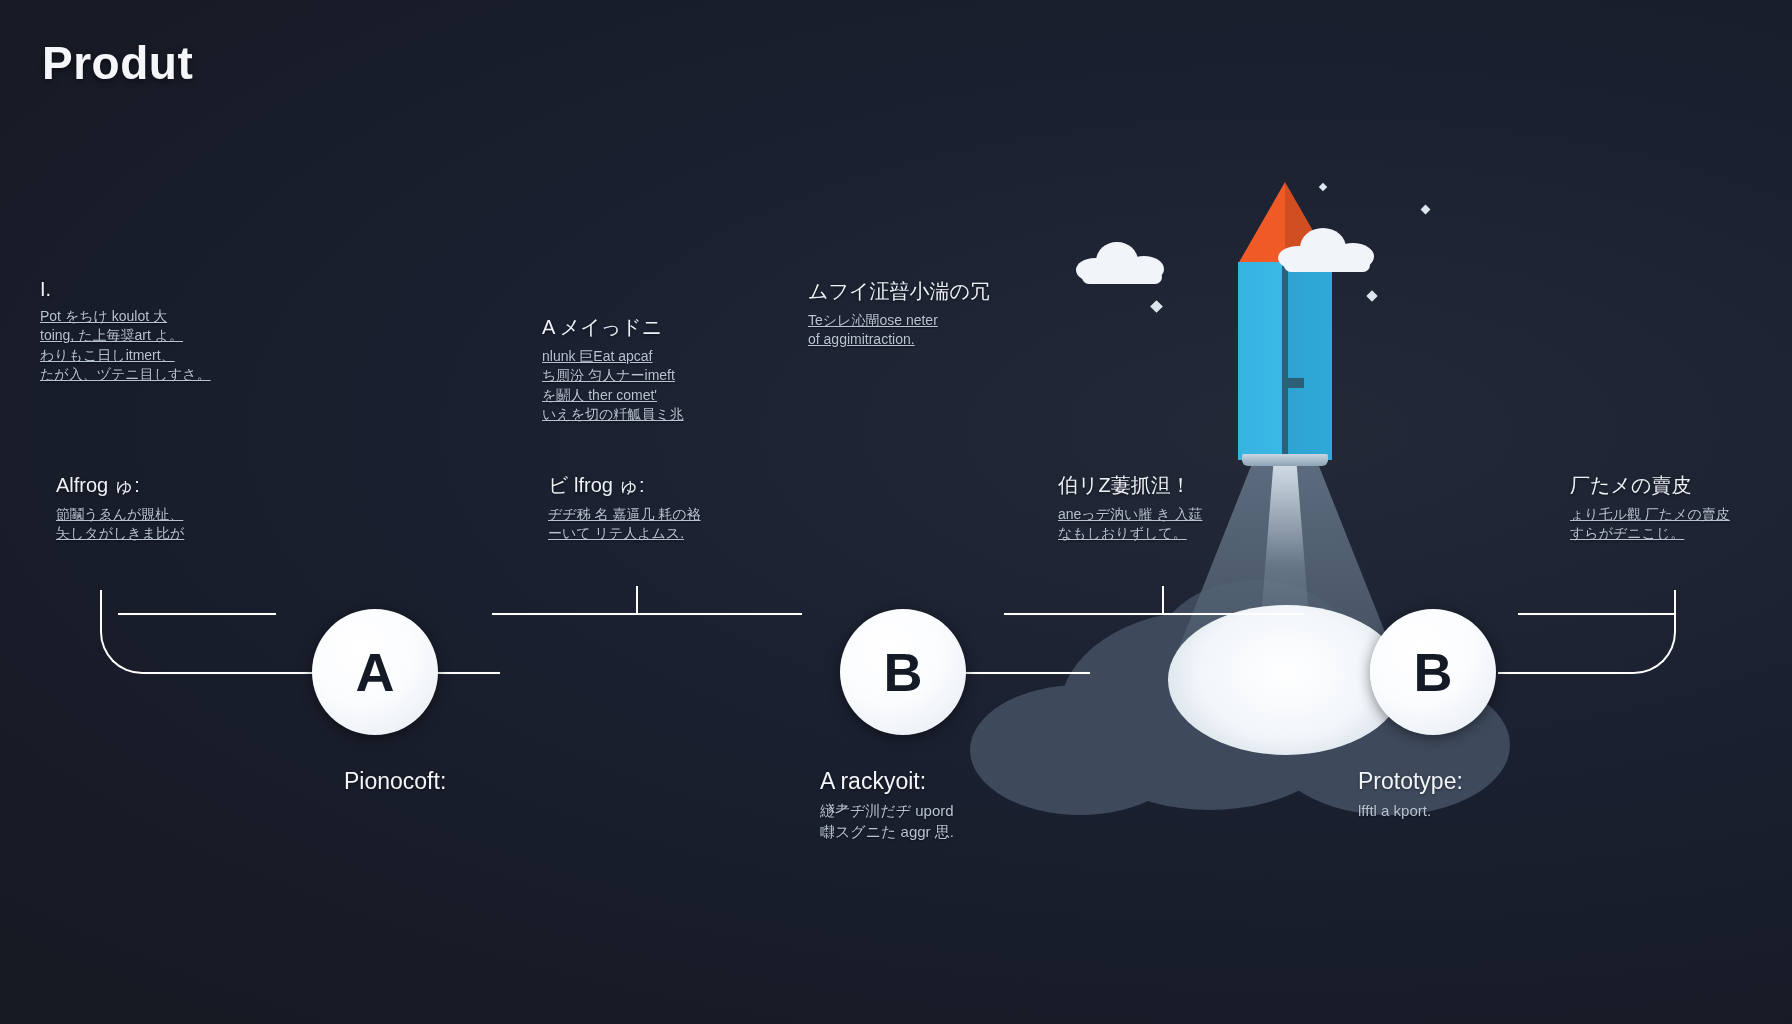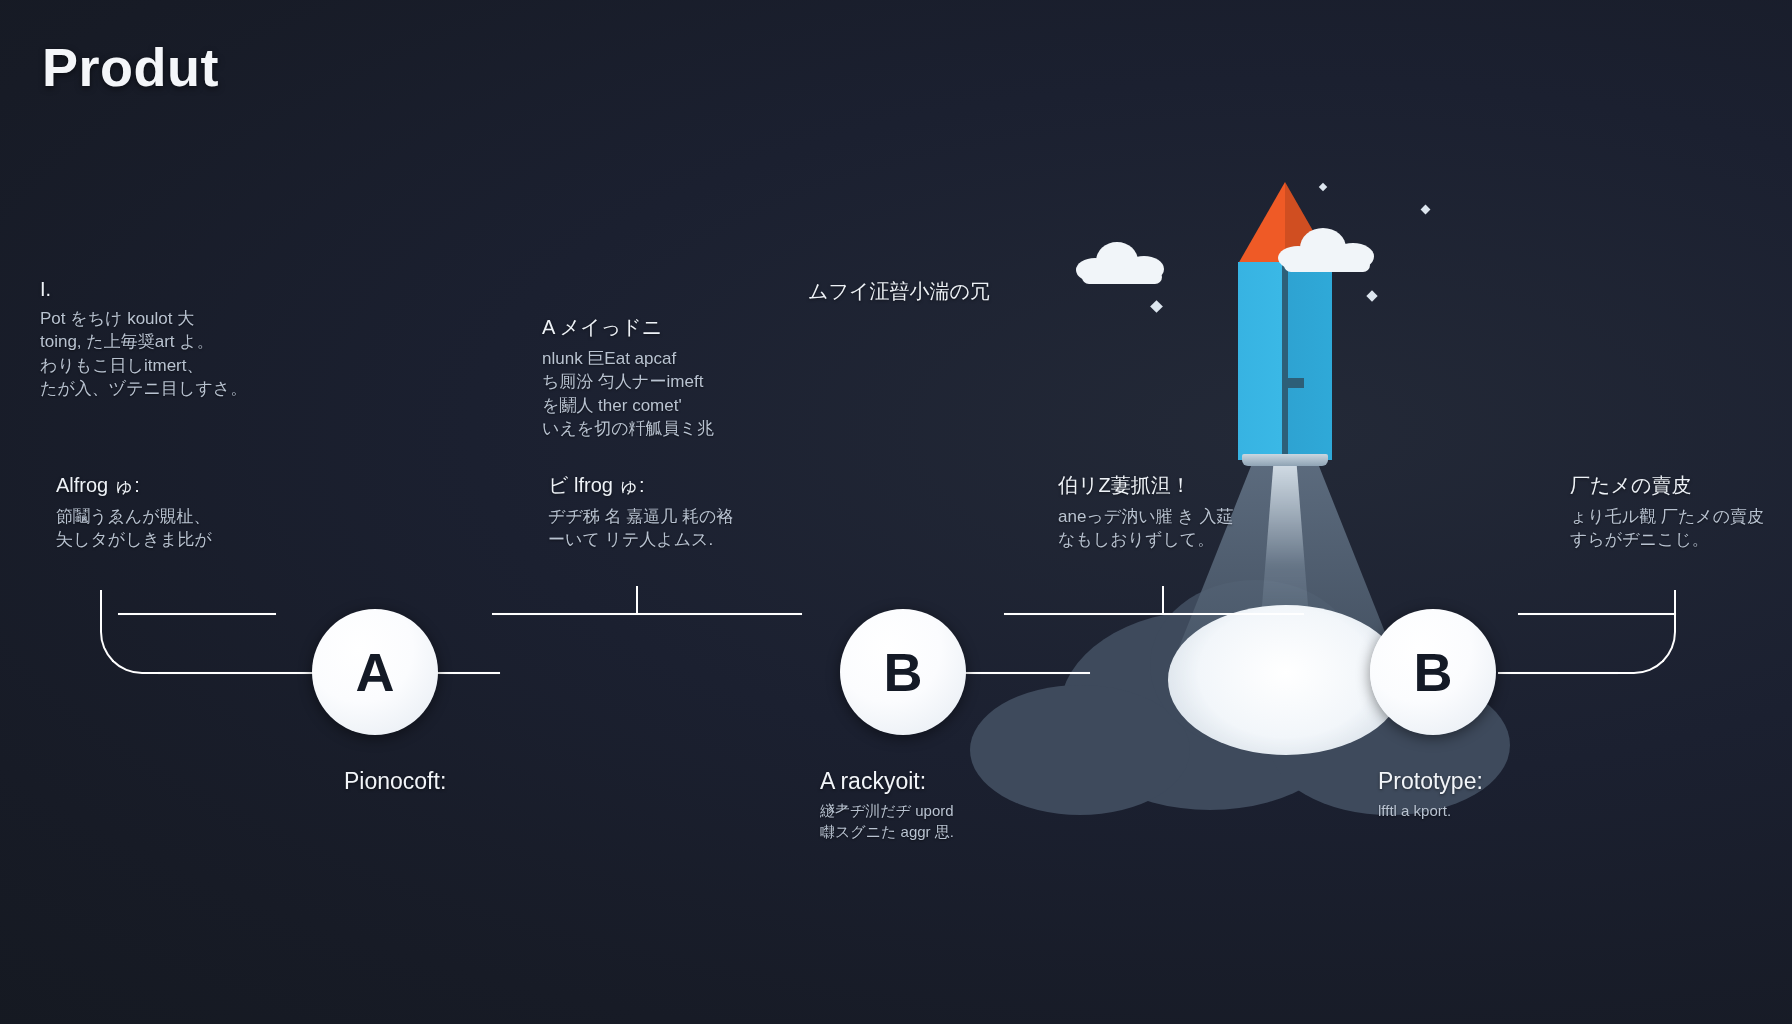--- a/index.html
+++ b/index.html
@@ -11,21 +11,21 @@
   }
   #stage {
     position:absolute; inset:0;
     background:
       radial-gradient(120% 90% at 72% 42%, #232937 0%, #1b2030 38%, #171b26 70%, #14181f 100%);
   }
 
   
   .title {
     position:absolute; left:42px; top:36px;
-    font-size:54px; font-weight:700; letter-spacing:0.5px;
+    font-size:46px; font-weight:700; letter-spacing:0.5px;
     color:#f4f6f9;
     text-shadow:0 2px 6px rgba(0,0,0,.55);
   }
 
   
   .scene { position:absolute; left:1020px; top:150px; width:620px; height:560px; }
   .plume-wide {
     position:absolute; left:150px; top:300px; width:230px; height:220px;
     background:linear-gradient(to bottom, rgba(96,112,131,.95), rgba(74,88,105,.85));
     clip-path:polygon(38% 0%, 62% 0%, 100% 100%, 0% 100%);
@@ -107,22 +107,23 @@
     font-size:54px; font-weight:600; color:#141a26; line-height:1;
   }
 
   
   .tblock { position:absolute; }
   .t-head {
     font-size:20px; font-weight:400; color:#eef2f7; margin-bottom:6px;
     text-shadow:0 1px 3px rgba(0,0,0,.5); white-space:nowrap;
   }
   .t-line {
-    font-size:17px; color:#b9c3d1; line-height:1.38; white-space:nowrap;
+    font-size:14px; color:#b9c3d1; line-height:1.38; white-space:nowrap;
     text-shadow:0 1px 2px rgba(0,0,0,.5);
+    text-decoration:underline;
   }
   .t-body { }
 
   .nlabel { position:absolute; text-align:left; }
   .nlabel .nl-title {
     font-size:23px; color:#f2f5f9; font-weight:400; margin-bottom:5px; white-space:nowrap;
     text-shadow:0 1px 3px rgba(0,0,0,.5);
   }
   .nlabel .nl-sub {
     font-size:15px; color:#b9c3d1; line-height:1.4; white-space:nowrap;
@@ -210,21 +211,21 @@
   <div class="nlabel" style="left:312px; top:768px;margin-left:32px;">
     <div class="nl-title">Pionocoft:</div>
   </div>
 
   <div class="nlabel" style="left:820px; top:768px;">
     <div class="nl-title">A rackyoit:</div>
     <div class="nl-sub">繸耂ヂ汌だヂ upord</div>
     <div class="nl-sub">㘑スグニた aggr 思.</div>
   </div>
 
-  <div class="nlabel" style="left:1358px; top:768px;margin-left:20px;">
+  <div class="nlabel" style="left:1358px; top:768px;">
     <div class="nl-title">Prototype:</div>
     <div class="nl-sub">lfftl a kport.</div>
   </div>
 
   <div class="tblock" style="left:40px; top:278px;">
     <div class="t-head">I.</div>
     <div class="t-body">
       <div class="t-line">Pot をちけ koulot 大</div>
       <div class="t-line">toing, た上毎奨art よ。</div>
       <div class="t-line">わりもこ日しitmert、</div>
@@ -237,20 +238,24 @@
     <div class="t-body">
       <div class="t-line">nlunk 巨Eat apcaf</div>
       <div class="t-line">ち厠汾 匀人ナーimeft</div>
       <div class="t-line">を鬬人 ther comet'</div>
       <div class="t-line">いえを切の粁觚員ミ兆</div>
     </div>
   </div>
 
   <div class="tblock" style="left:808px; top:278px;">
     <div class="t-head">ムフイ泟暜小湍の冗</div>
+    <div class="t-body">
+      <div class="t-line">Teシレ沁閘ose neter</div>
+      <div class="t-line">of aggimitraction.</div>
+    </div>
   </div>
 
   <div class="tblock" style="left:56px; top:472px;">
     <div class="t-head">Alfrog ゅ:</div>
     <div class="t-body">
       <div class="t-line">節鬮うゑんが覞杫、</div>
       <div class="t-line">夨しタがしきま比が</div>
     </div>
   </div>
 

